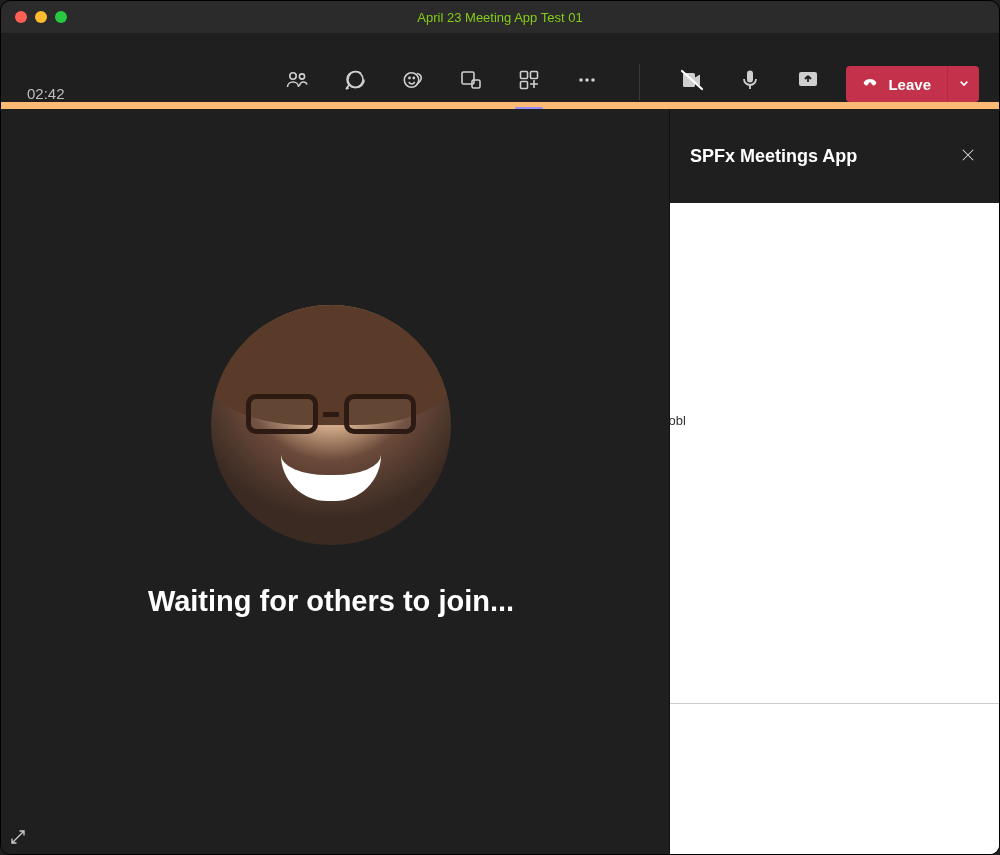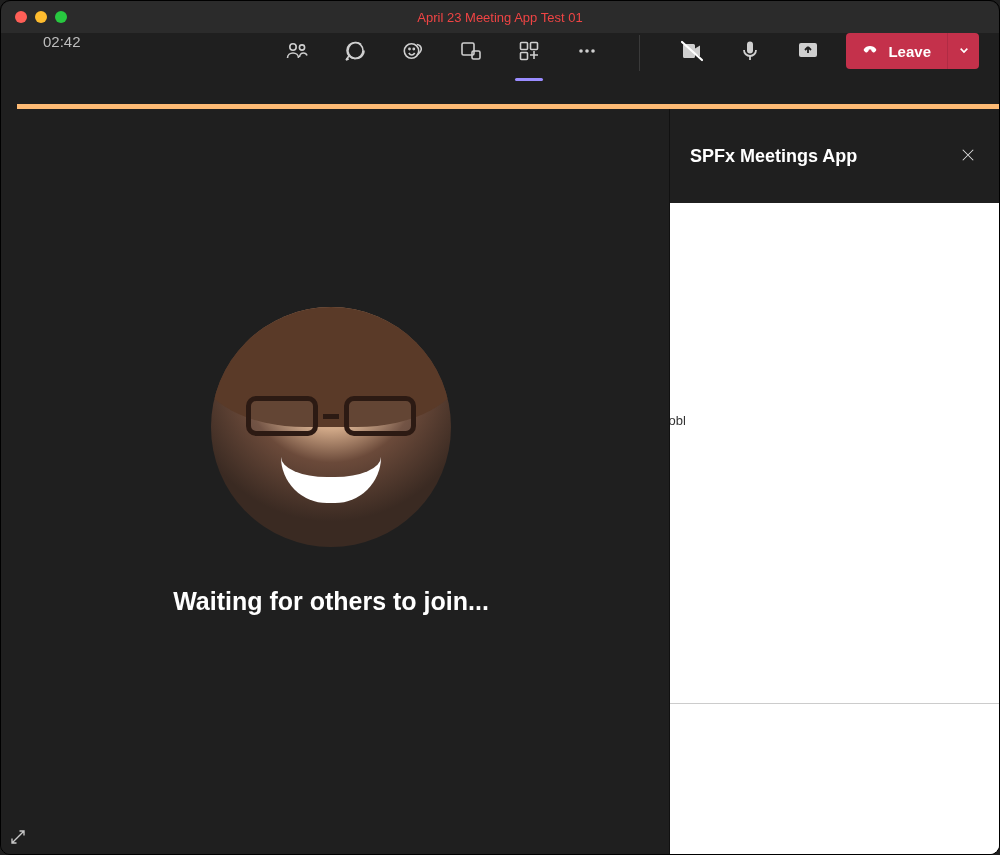--- a/index.html
+++ b/index.html
@@ -9,26 +9,26 @@
   
   .titlebar {
     height: 32px; background: #2b2b2b; display: flex; align-items: center; position: relative;
     border-top-left-radius: 10px; border-top-right-radius: 10px;
   }
   .traffic-lights { display: flex; gap: 8px; padding-left: 14px; }
   .light { width: 12px; height: 12px; border-radius: 50%; }
   .light.red { background: #ff5f57; }
   .light.yellow { background: #febc2e; }
   .light.green { background: #28c840; }
-  .title-text { position: absolute; left: 0; right: 0; text-align: center; font-size: 13px; color: #ef4444; }
+  .title-text { position: absolute; left: 0; right: 0; text-align: center; font-size: 13px; color: #84cc16; }
 
   
   .toolbar {
-    height: 76px; background: #1f1f1f; border-bottom: 5px solid #fdba74;
-    display: flex; align-items: flex-start; padding: 0 20px 0 26px; margin-left: 16px;
+    height: 76px; background: #1f1f1f; border-bottom: 7px solid #fdba74;
+    display: flex; align-items: flex-end; padding: 0 20px 0 26px;
   }
   .timer { color: #bdbdbd; font-size: 15px; width: 80px; }
   .tb-spacer { flex: 1 1 auto; }
   .tb-icons { display: flex; align-items: center; gap: 18px; }
   .tb-icon {
     width: 40px; height: 40px; display: flex; align-items: center; justify-content: center;
     color: #cfcfcf; border-radius: 4px; cursor: pointer; position: relative;
   }
   .tb-icon svg { width: 24px; height: 24px; }
   .tb-icon.active::after {
@@ -71,21 +71,21 @@
   }
   .avatar .lens {
     width: 72px; height: 40px; border: 5px solid #2c1a13; border-radius: 10px;
     background: rgba(255,255,255,0.06);
   }
   .avatar .bridge { width: 16px; height: 5px; background: #2c1a13; }
   .avatar .smile {
     position: absolute; top: 150px; left: 50%; transform: translateX(-50%); width: 100px; height: 46px;
     border-bottom: 26px solid #fff; border-radius: 0 0 60px 60px;
   }
-  .waiting-text { font-size: 25px; font-weight: 700; color: #fff; }
+  .waiting-text { font-size: 29px; font-weight: 700; color: #fff; }
 
   
   .side-panel {
     width: 330px; background: #1f1f1f; display: flex; flex-direction: column; border-left: 1px solid #111; margin-left: 8px;
   }
   .panel-header {
     height: 94px; display: flex; align-items: center; justify-content: space-between; padding: 0 20px;
   }
   .panel-title { font-size: 18px; font-weight: 700; color: #fff; }
   .panel-close { width: 20px; height: 20px; color: #ddd; cursor: pointer; }

